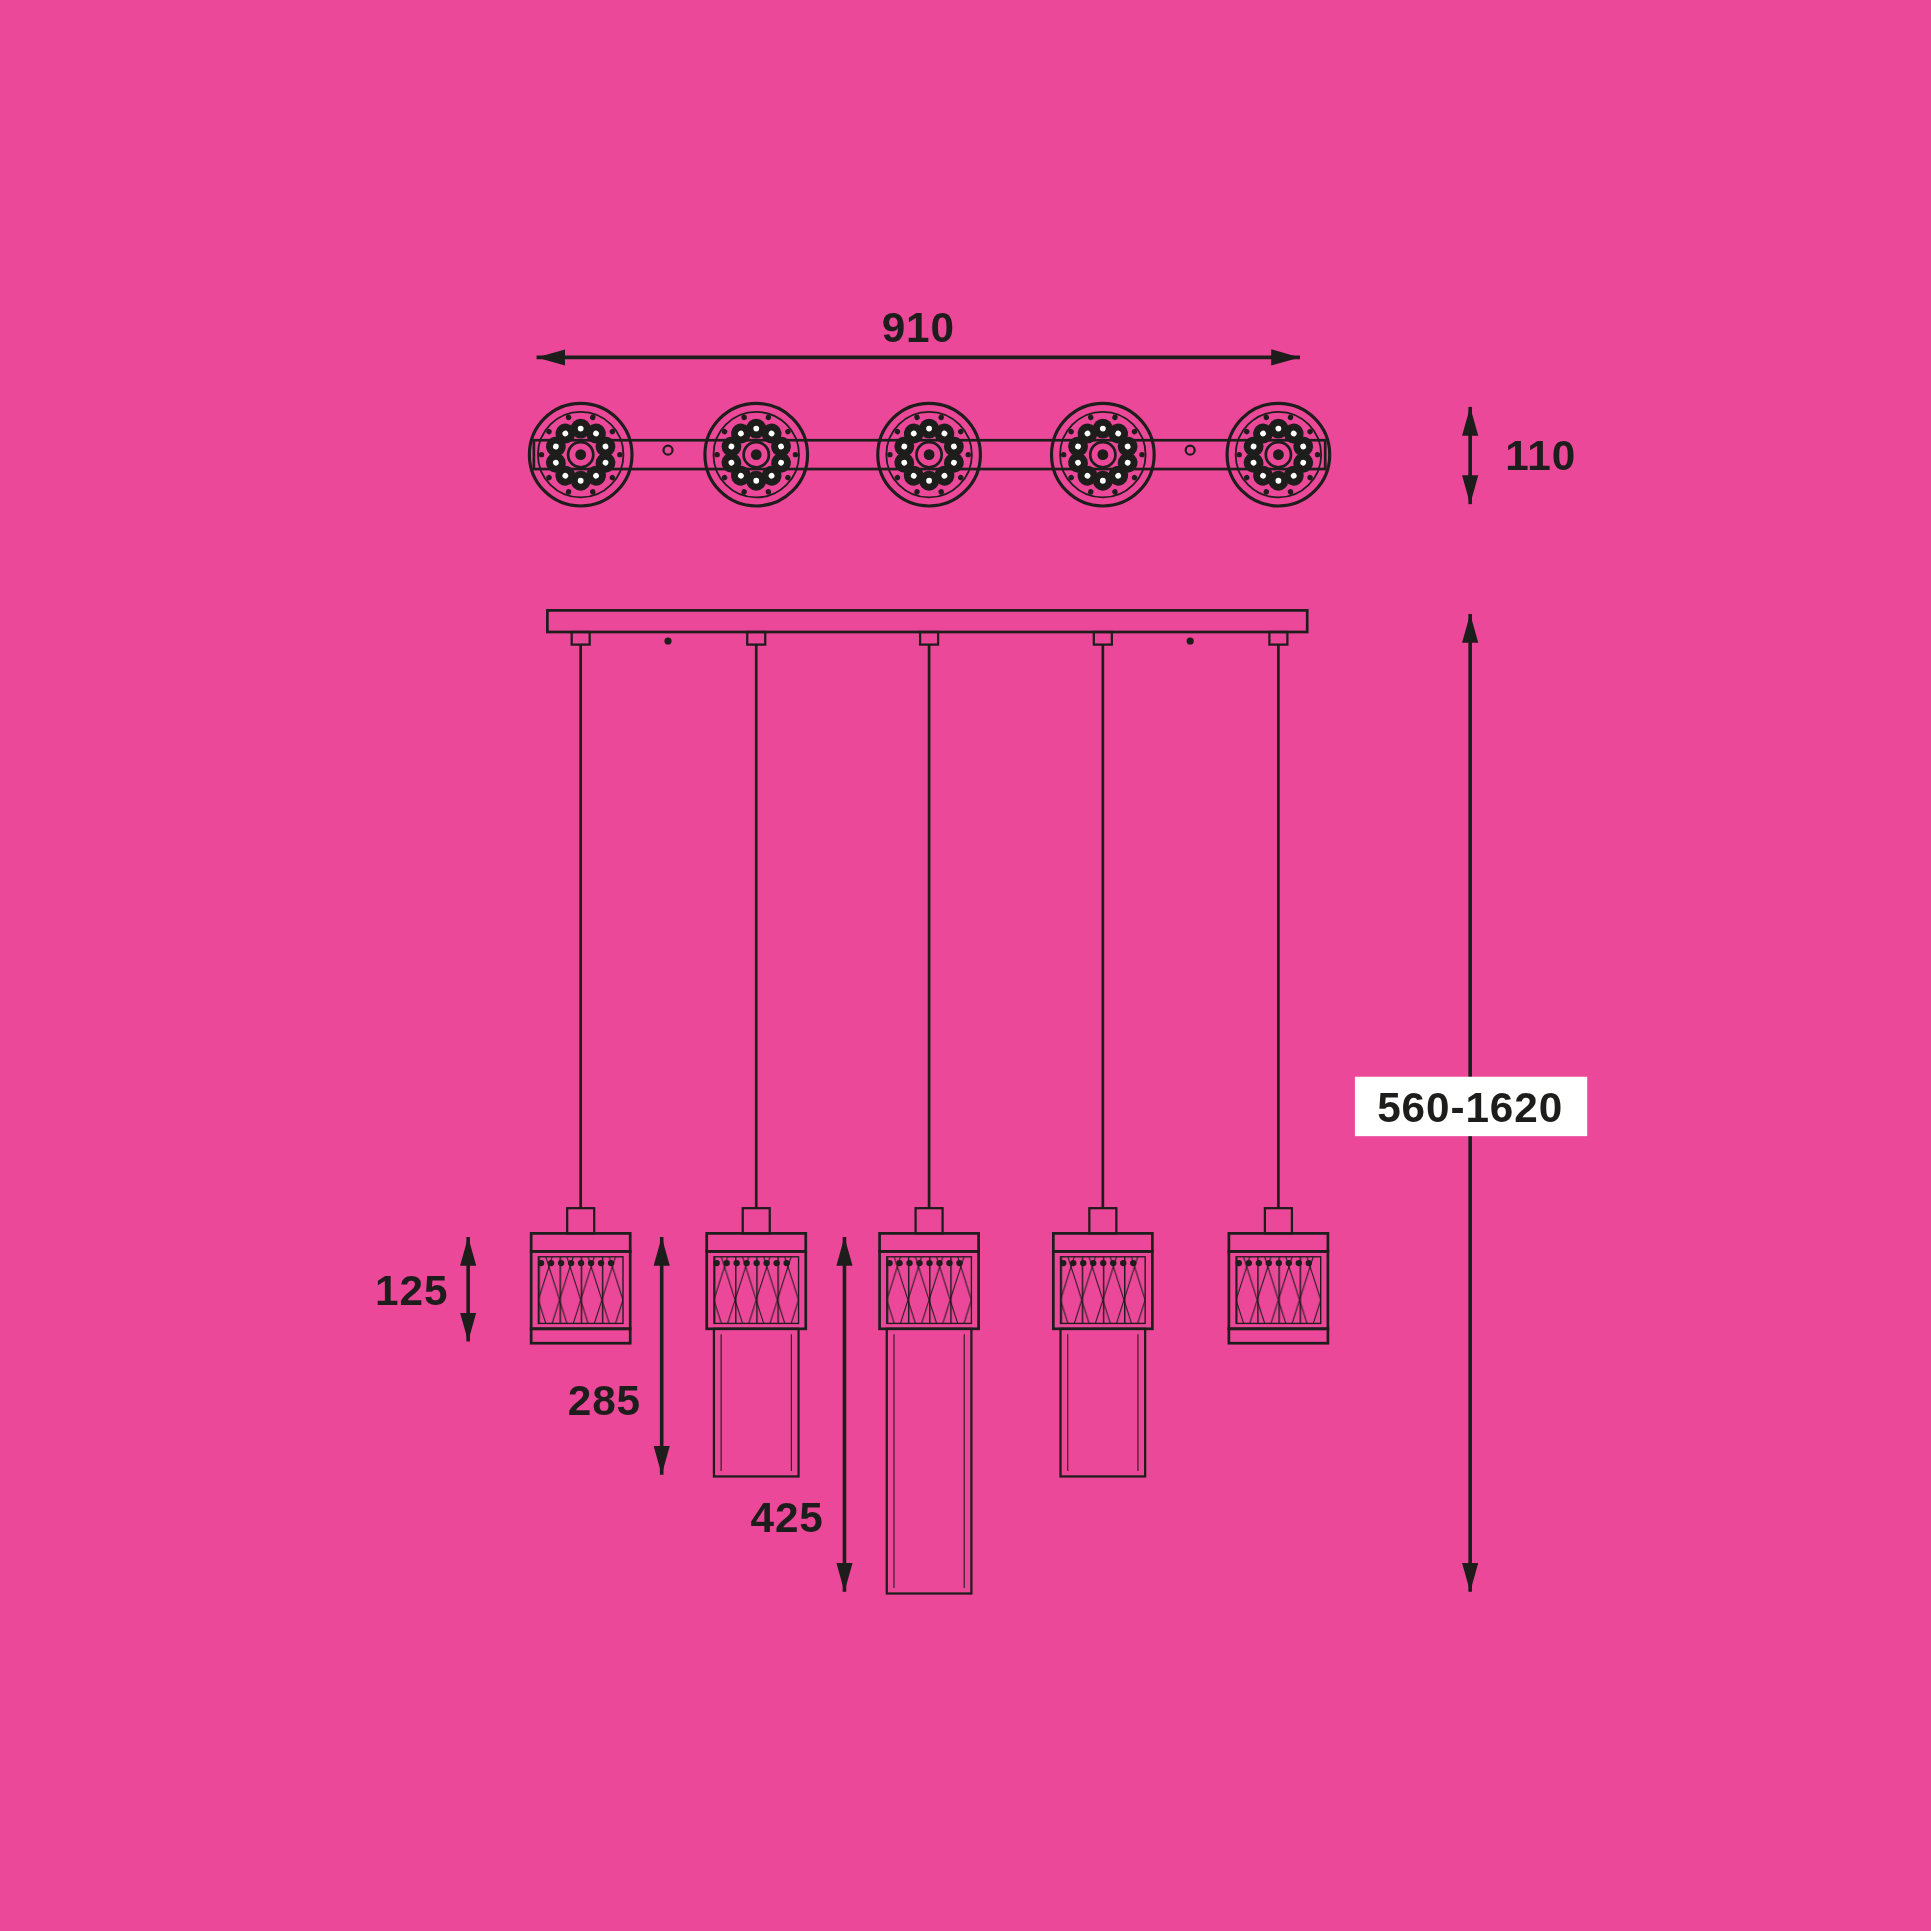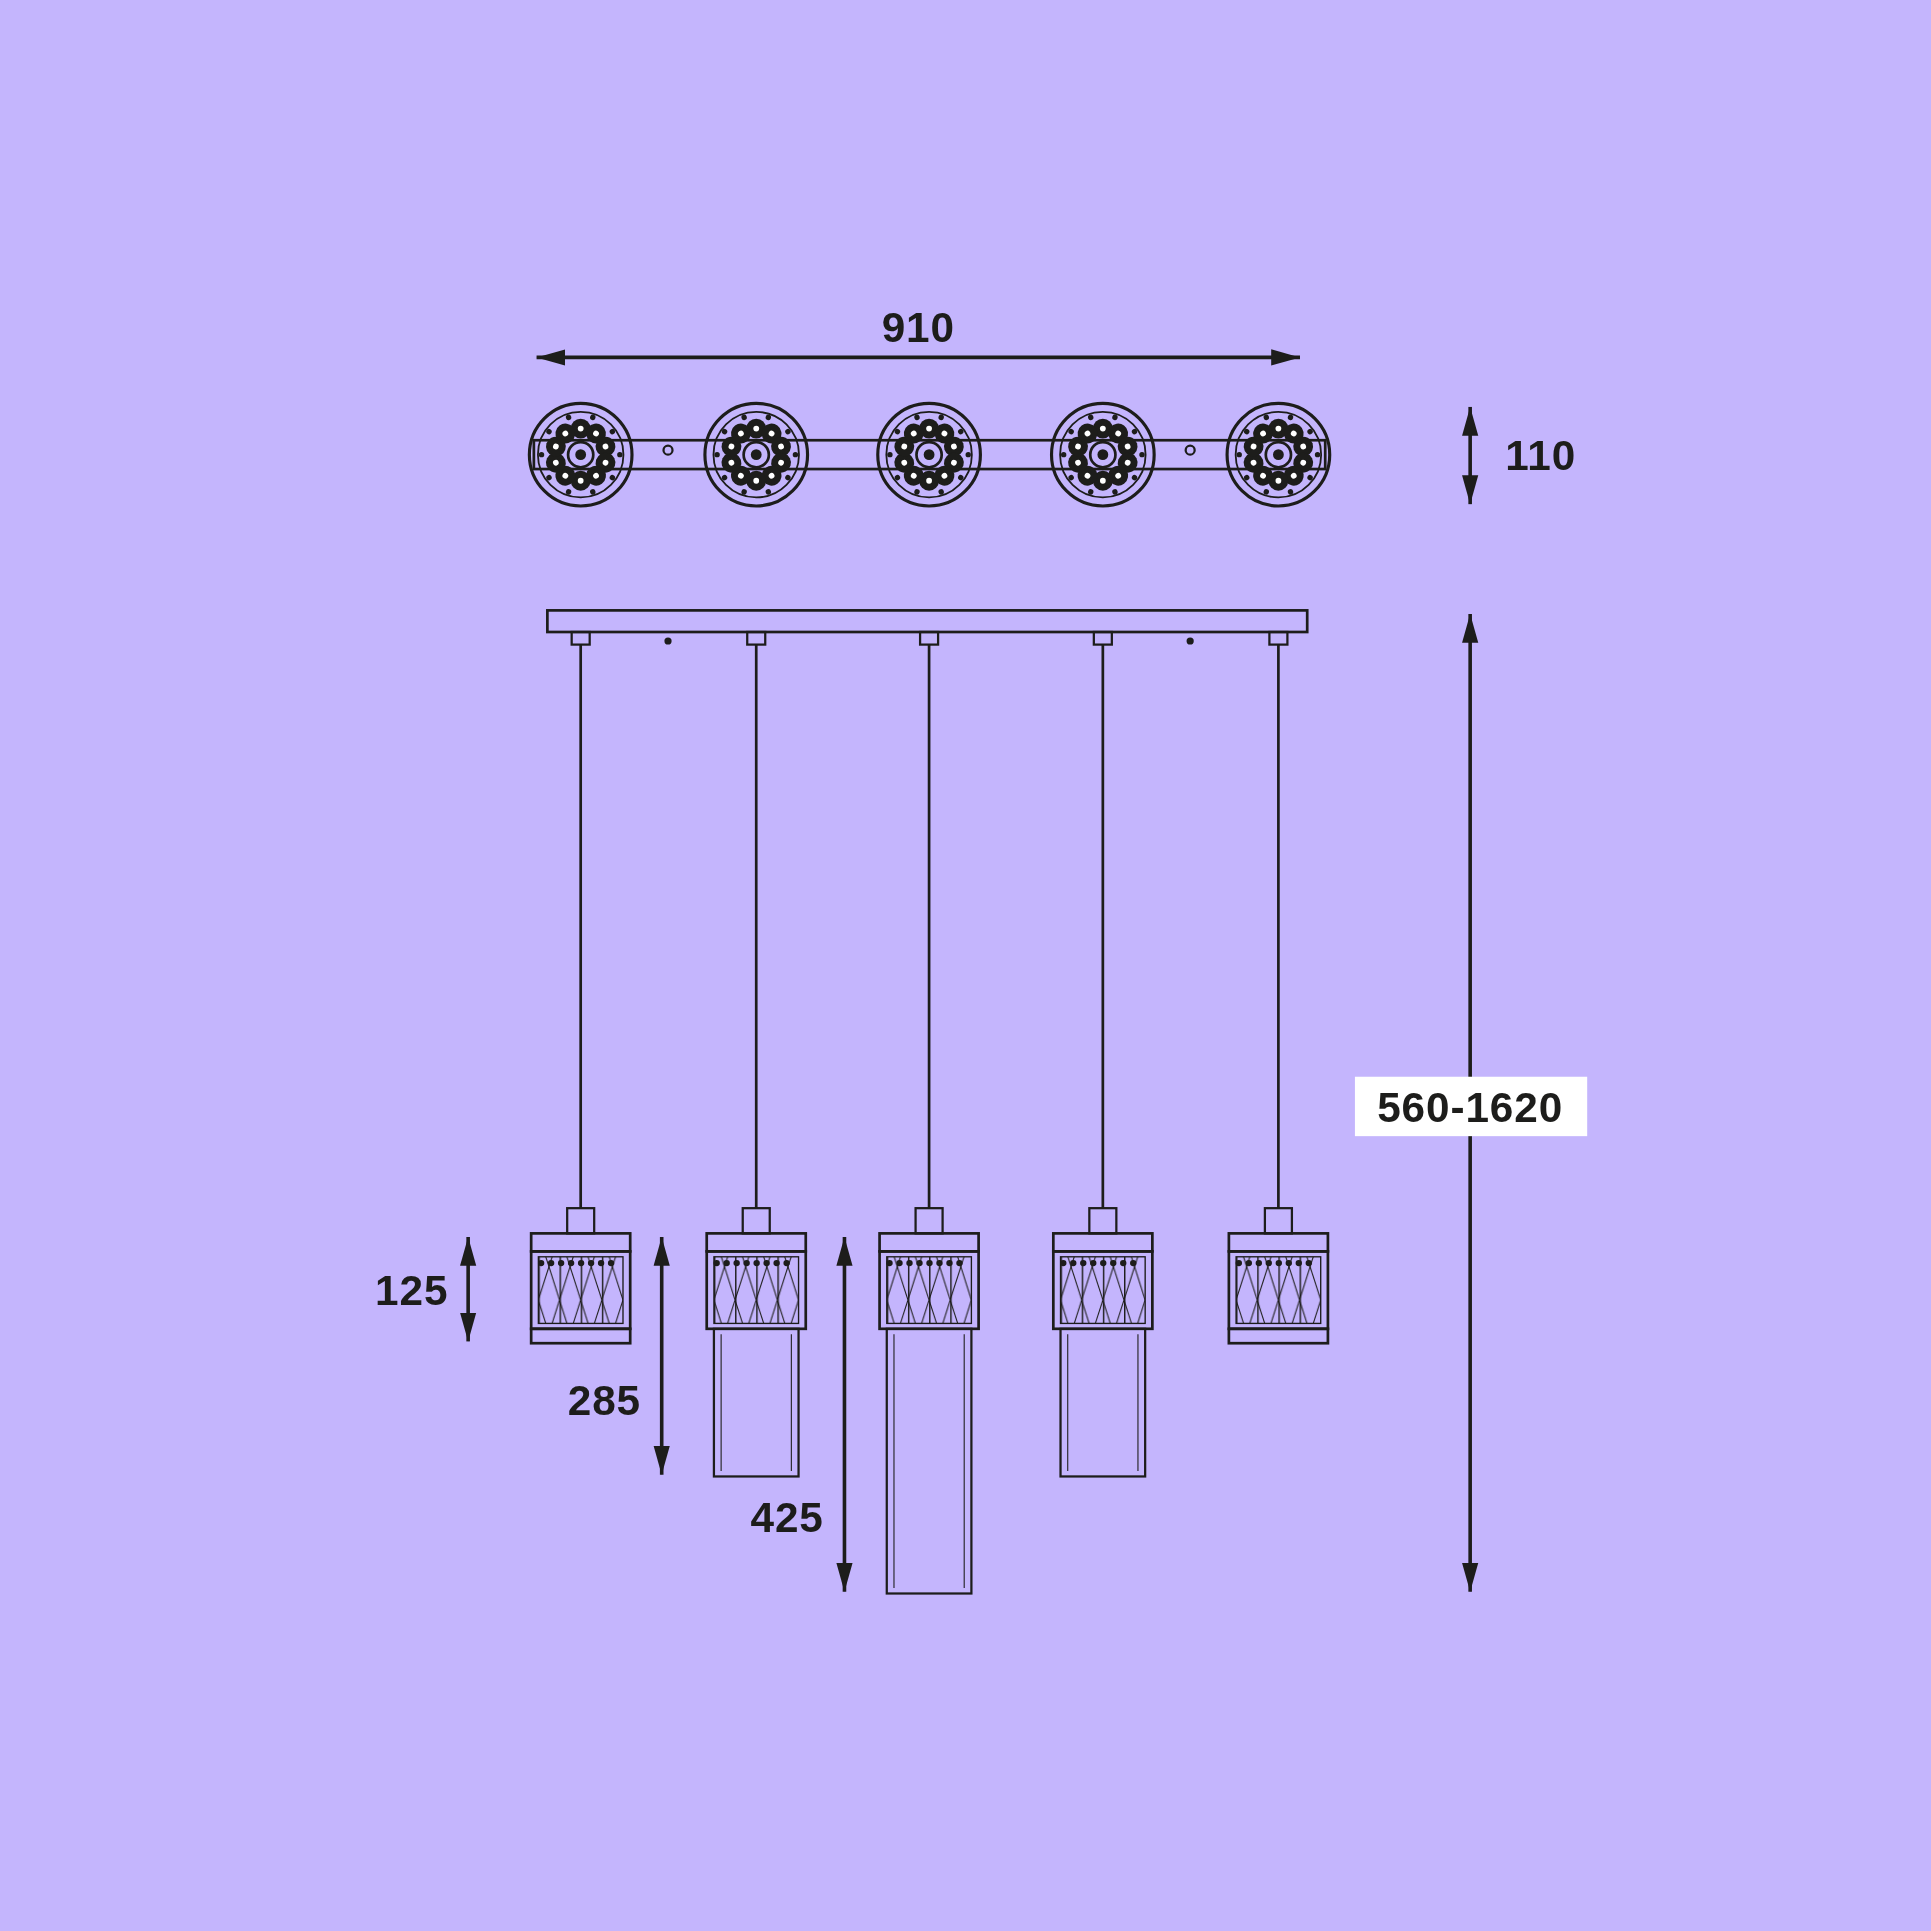--- a/index.html
+++ b/index.html
@@ -1,19 +1,19 @@
 <!DOCTYPE html>
 <html style="font-size:14.4px"><head>
 <meta charset="utf-8">
 <style>
   html,body{margin:0;padding:0;background:#ffffff;}
   .canvas{
     position:relative;
     width:1932px;height:1932px;
-    background:#c4b5fd;
+    background:#ec4899;
     font-family:"Liberation Sans", sans-serif;
   }
   svg{display:block;}
   .ln{stroke:#1d1d1b;fill:none;}
   .fillln{fill:#1d1d1b;stroke:none;}
   .whitefill{fill:#ffffff;}
   .dim-line{stroke:#1d1d1b;stroke-width:4;fill:none;}
   .dim-label{
     font-family:"Liberation Sans", sans-serif;
     font-size:47px;

